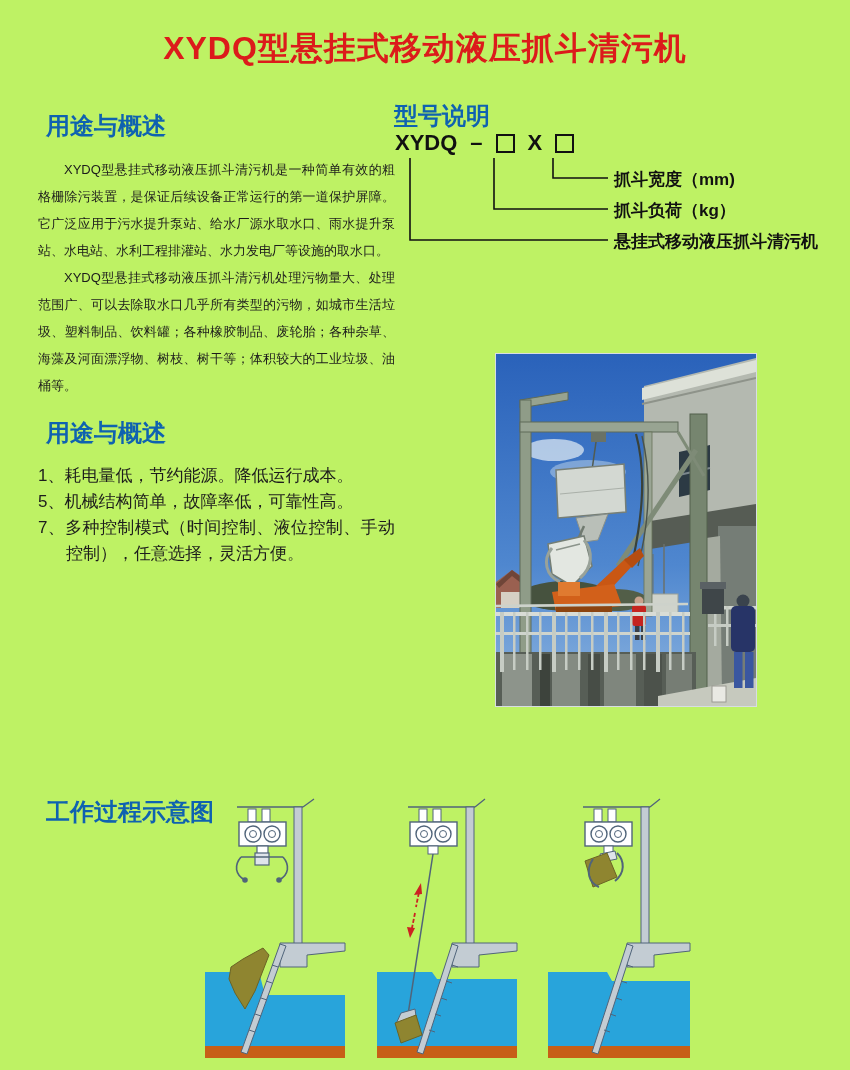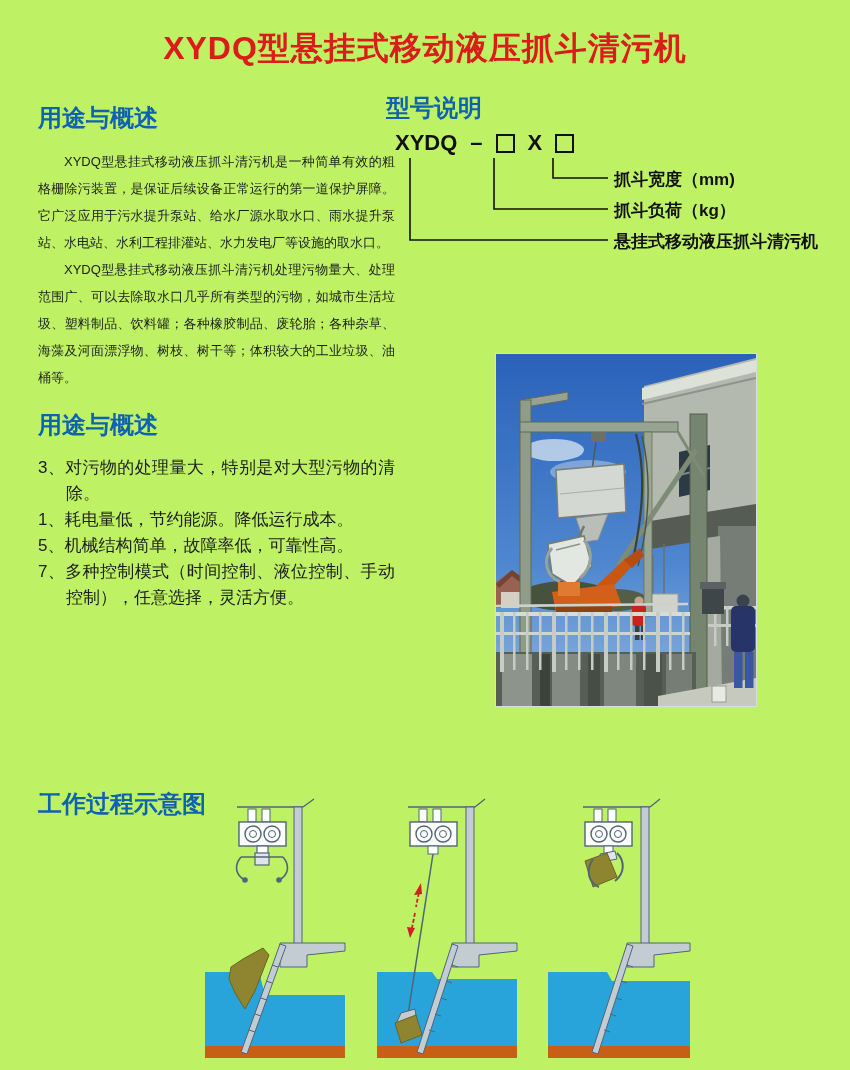--- a/index.html
+++ b/index.html
@@ -10,21 +10,21 @@
   }
   .page{position:absolute;inset:0;background:#bef264;}
 
   .title{
     position:absolute;left:0;right:0;top:27px;margin:0;
     text-align:center;font-size:32px;font-weight:bold;letter-spacing:1px;
     color:var(--title_red,#dc1b1b);
   }
 
   .sec-h{
-    margin:0;font-size:24px;font-weight:bold;
+    margin:8px;font-size:24px;font-weight:bold;
     color:var(--heading_blue,#0f62b0);
   }
 
   
   .left-col{position:absolute;left:38px;top:102px;width:357px;}
   .left-col .sec-h{margin-bottom:14px;}
   .body-p{
     margin:0;font-size:13px;line-height:27px;color:var(--body_text,#1c1c1c);
     text-align:justify;text-indent:2em;
   }
@@ -62,21 +62,20 @@
 <div class="page">
 
   <h1 class="title">XYDQ型悬挂式移动液压抓斗清污机</h1>
 
   <div class="left-col">
     <h2 class="sec-h">用途与概述</h2>
     <p class="body-p">XYDQ型悬挂式移动液压抓斗清污机是一种简单有效的粗格栅除污装置，是保证后续设备正常运行的第一道保护屏障。它广泛应用于污水提升泵站、给水厂源水取水口、雨水提升泵站、水电站、水利工程排灌站、水力发电厂等设施的取水口。</p>
     <p class="body-p">XYDQ型悬挂式移动液压抓斗清污机处理污物量大、处理范围广、可以去除取水口几乎所有类型的污物，如城市生活垃圾、塑料制品、饮料罐；各种橡胶制品、废轮胎；各种杂草、海藻及河面漂浮物、树枝、树干等；体积较大的工业垃圾、油桶等。</p>
     <h2 class="sec-h feat-h">用途与概述</h2>
     <ul class="features">
-      <li>3、对污物的处理量大，特别是对大型污物的清除。</li>
       <li>1、耗电量低，节约能源。降低运行成本。</li>
       <li>5、机械结构简单，故障率低，可靠性高。</li>
       <li>7、多种控制模式（时间控制、液位控制、手动控制），任意选择，灵活方便。</li>
     </ul>
   </div>
 
   <div class="model">
     <h2 class="sec-h">型号说明</h2>
     <div class="code-line">
       <span>XYDQ</span>

